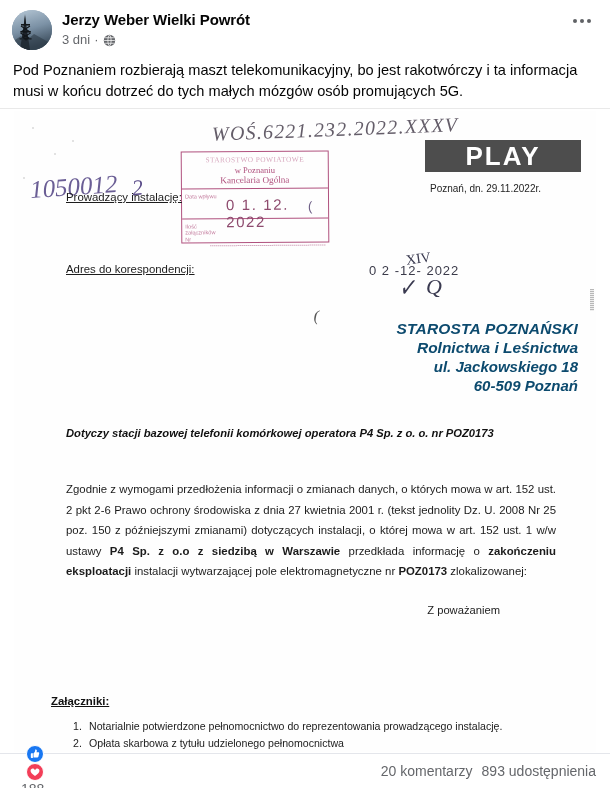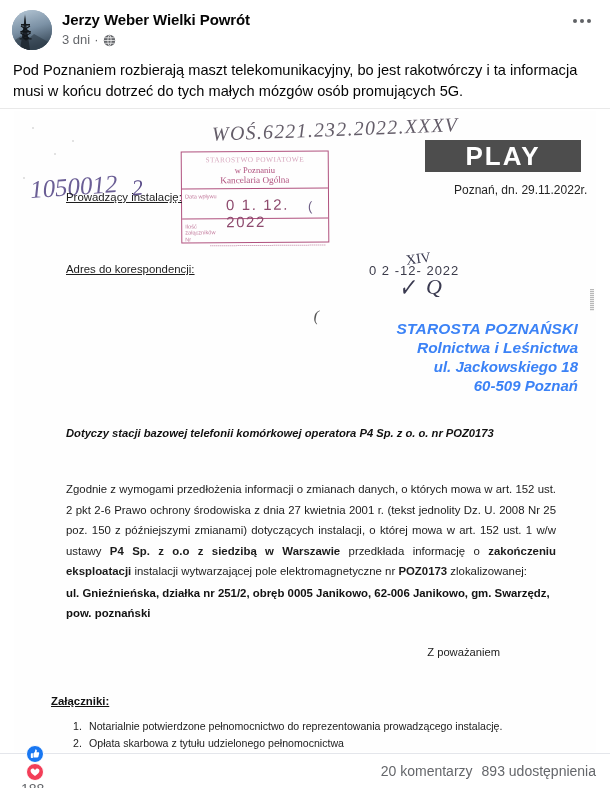--- a/index.html
+++ b/index.html
@@ -106,21 +106,21 @@
   .play-logo {
     position: absolute; left: 411px; top: 29px; width: 156px; height: 32px;
     background: #4d4d4d; display: flex; align-items: center; justify-content: center;
   }
   .play-logo span {
     color: #fff; font-size: 26px; font-weight: bold; letter-spacing: 2px;
     font-family: "Liberation Sans", sans-serif;
   }
   .doc-date {
     position: absolute; left: 416px; top: 72px;
-    font-size: 12px; color: #242424; margin-left: 24px;
+    font-size: 10px; color: #242424;
   }
 
   .lbl-prowadzacy {
     position: absolute; left: 52px; top: 80px;
     font-size: 11.4px; text-decoration: underline; color: #1c1c1c;
   }
   .lbl-adres {
     position: absolute; left: 52px; top: 152px;
     font-size: 11.4px; text-decoration: underline; color: #1c1c1c;
   }
@@ -144,21 +144,21 @@
   .hw-q {
     position: absolute; left: 412px; top: 163px;
     font-family: "Liberation Serif", serif; font-size: 22px;
     font-style: italic; color: #3a3a50;
   }
 
   
   .addressee {
     position: absolute; left: 286px; top: 208px; width: 278px;
     text-align: right; font-style: italic; font-weight: bold;
-    color: #3b82f6; line-height: 19px;
+    color: #0c4a6e; line-height: 19px;
   }
   .addressee .a1 { font-size: 15.5px; letter-spacing: .2px; }
   .addressee .a2 { font-size: 15.5px; }
   .addressee .a3 { font-size: 15.5px; }
   .addressee .a4 { font-size: 15px; }
   .addressee .a5 { font-size: 15px; }
   .tick-mark {
     position: absolute; left: 300px; top: 196px;
     font-size: 16px; color: #555; transform: rotate(12deg);
     font-family: "Liberation Serif", serif;
@@ -299,21 +299,20 @@
       <div class="addressee">
         <div class="a1">STAROSTA POZNAŃSKI</div>
         <div class="a3">Rolnictwa i Leśnictwa</div>
         <div class="a4">ul. Jackowskiego 18</div>
         <div class="a5">60-509 Poznań</div>
       </div>
 
       <div class="doc-body">
         <div class="dotyczy">Dotyczy stacji bazowej telefonii komórkowej operatora P4 Sp. z  o. o. nr POZ0173</div>
         <div class="para"><span>Zgodnie z wymogami przedłożenia informacji o zmianach danych, o których mowa w art. 152 ust. 2 pkt 2-6 Prawo ochrony środowiska z dnia 27 kwietnia 2001 r. (tekst jednolity Dz. U. 2008 Nr 25 poz. 150 z późniejszymi zmianami) dotyczących instalacji, o której mowa w art. 152 ust. 1 w/w ustawy </span><b>P4 Sp. z o.o z siedzibą w Warszawie</b><span> przedkłada informację o </span><b>zakończeniu eksploatacji</b><span> instalacji wytwarzającej pole elektromagnetyczne nr </span><b>POZ0173</b><span> zlokalizowanej:</span></div>
-        <div class="addr-line">ul. Gnieźnieńska, działka nr 251/2, obręb 0005 Janikowo, 62-006 Janikowo, gm. Swarzędz, pow. poznański</div>
         <div class="signoff">Z poważaniem</div>
       </div>
 
       <div class="zal">
         <div class="zal-title">Załączniki:</div>
         <div class="zal-list">
           <div class="zal-item">
             <span class="zal-num">1.</span>
             <span>Notarialnie potwierdzone pełnomocnictwo do reprezentowania prowadzącego instalację.</span>
           </div>

